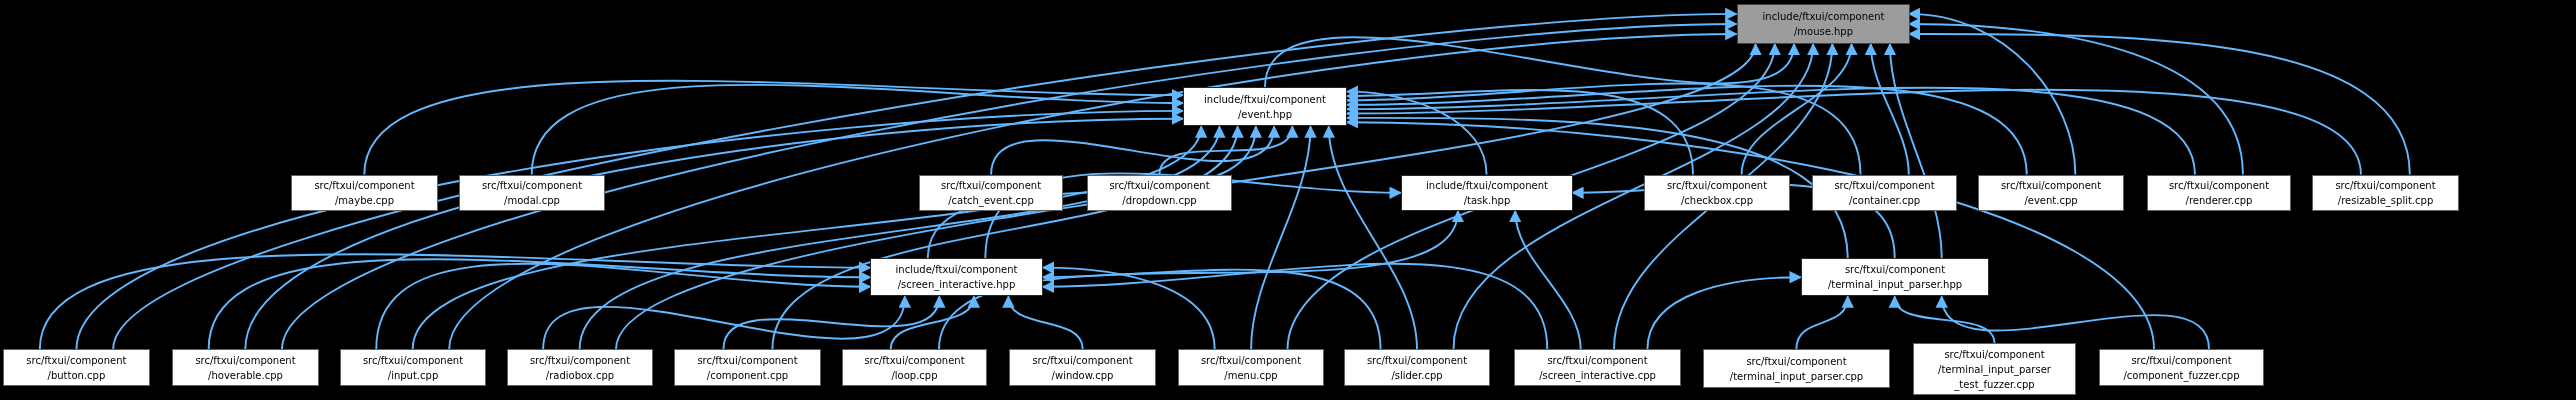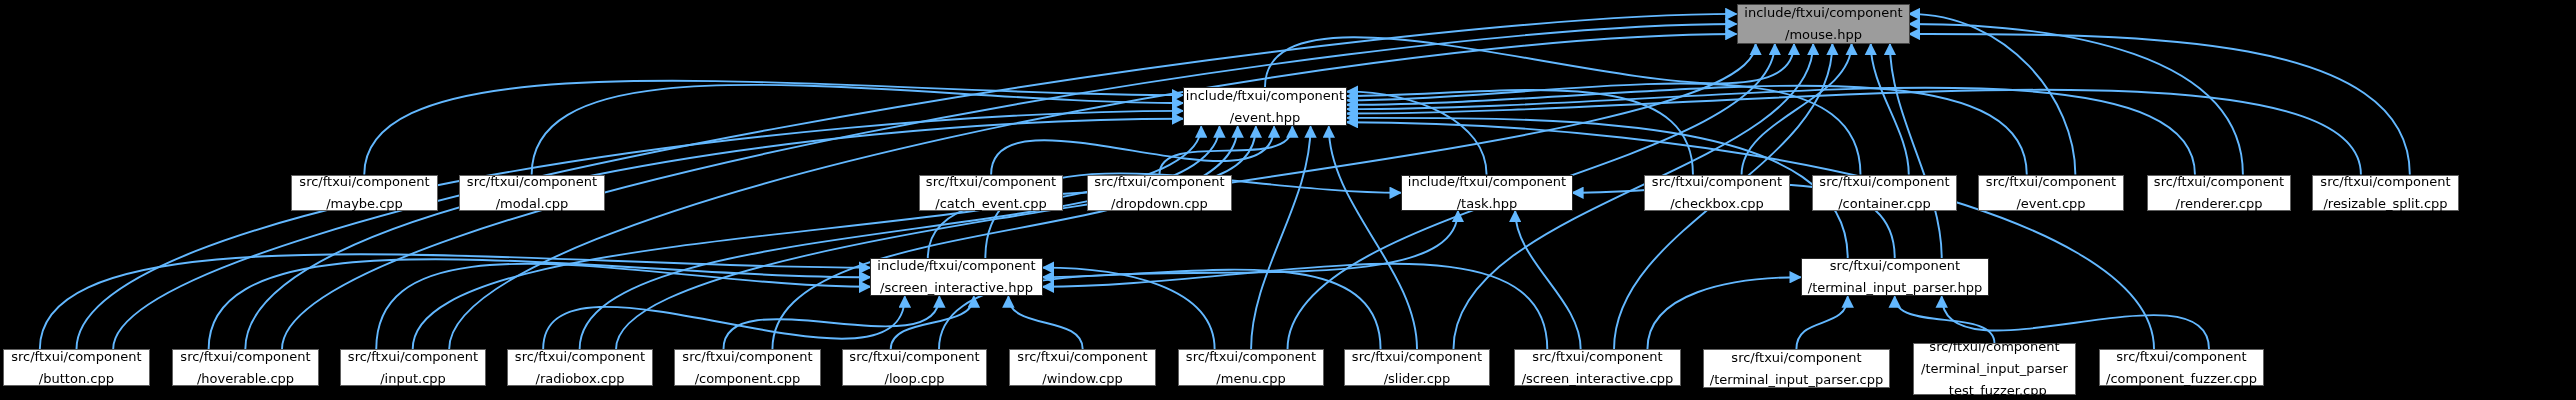--- a/index.html
+++ b/index.html
@@ -38,22 +38,22 @@
     position: absolute;
     box-sizing: border-box;
     display: flex;
     align-items: center;
     justify-content: center;
     text-align: center;
     white-space: pre-line;
     background: var(--node-fill, #fff);
     border: 1.4px solid var(--node-border, #606060);
     color: var(--text, #000);
-    font-size: 13px;
-    line-height: 22px;
+    font-size: 10px;
+    line-height: 15px;
     cursor: pointer;
   }
   .node.emph {
     border: 1.9px solid var(--emph-border, #262626);
   }
   .node.root {
     background: var(--root-fill, #9c9c9c);
     border: 1.9px solid var(--root-border, #454545);
   }
 </style>

